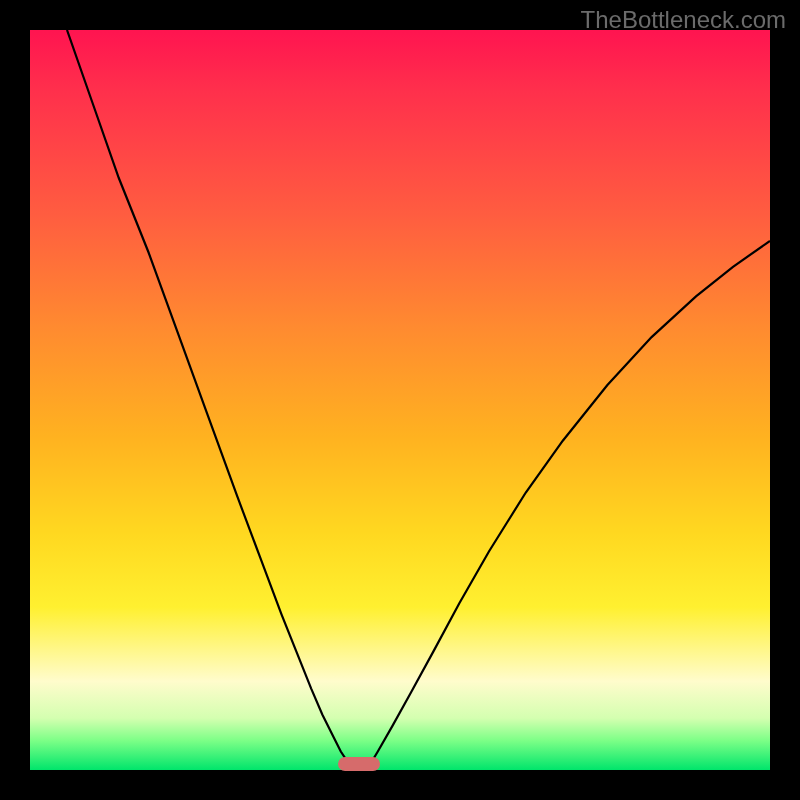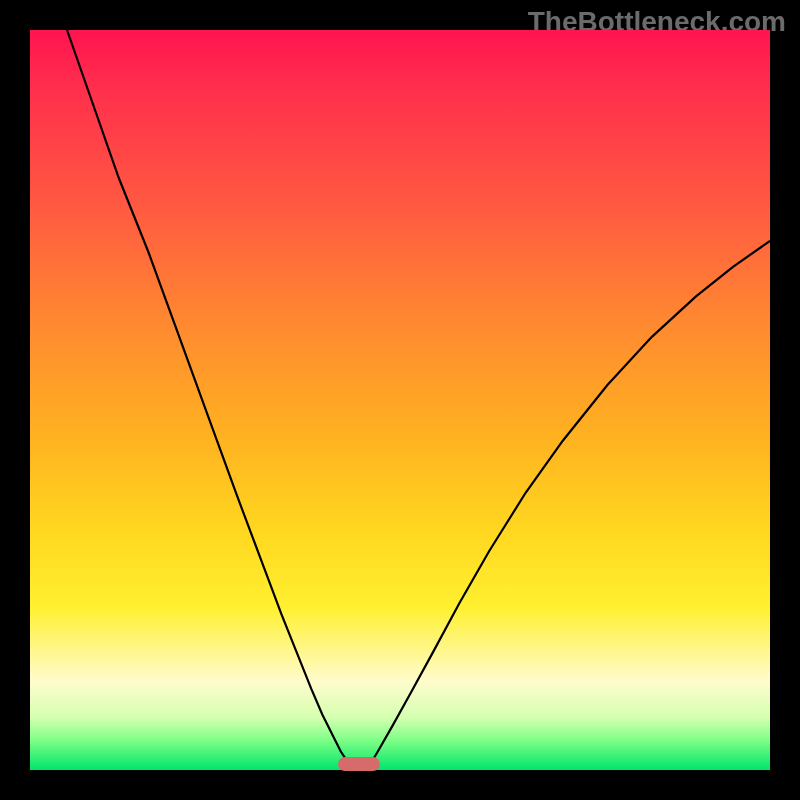--- a/index.html
+++ b/index.html
@@ -36,23 +36,23 @@
       #d4ffb0 93%,
       #7dff87 96%,
       #00e56b 100%
     );
   }
   .watermark {
     position: absolute;
     top: 6px;
     right: 14px;
     color: #6b6b6b;
-    font-size: 28px;
+    font-size: 24px;
     letter-spacing: 0px;
-    font-weight: 700;
+    font-weight: 400;
     user-select: none;
     margin-left: 16px;
   }
   svg.curves {
     position: absolute;
     inset: 0;
   }
   .marker {
     position: absolute;
     width: 42px;

